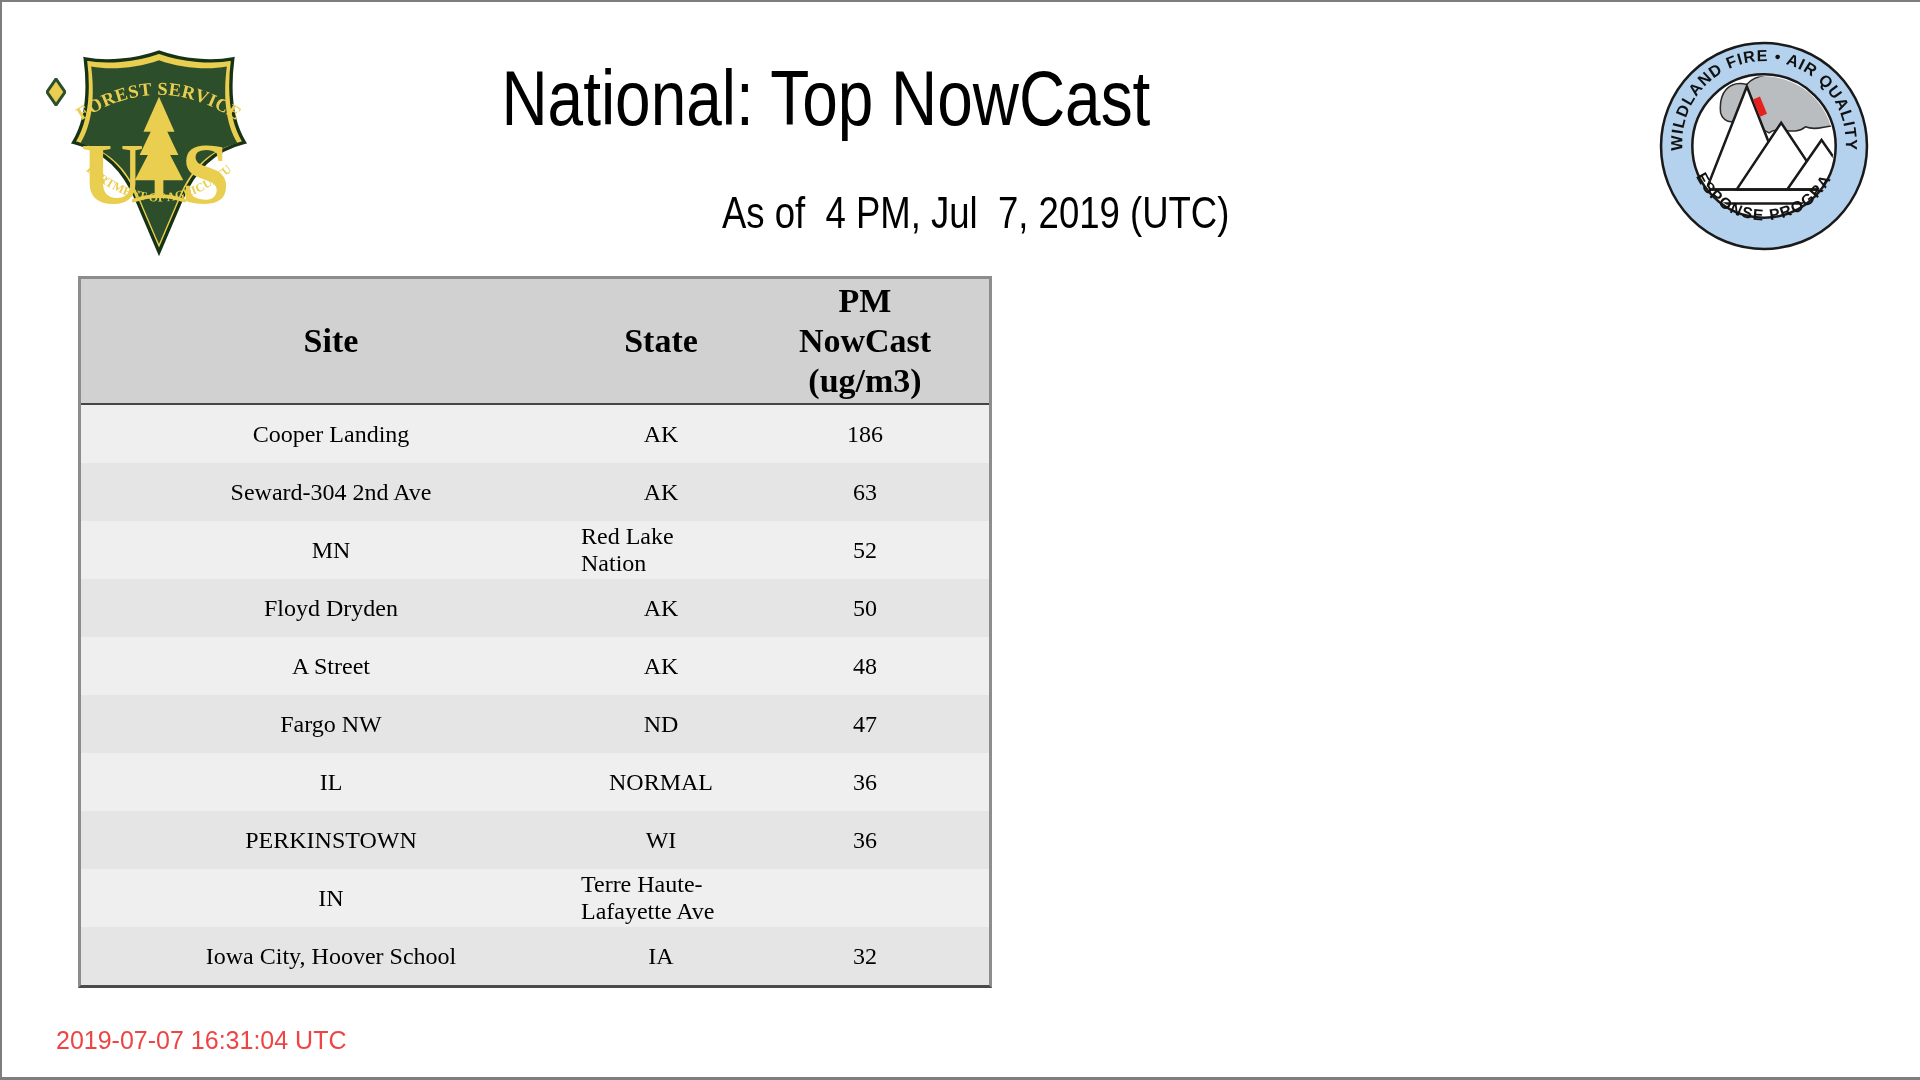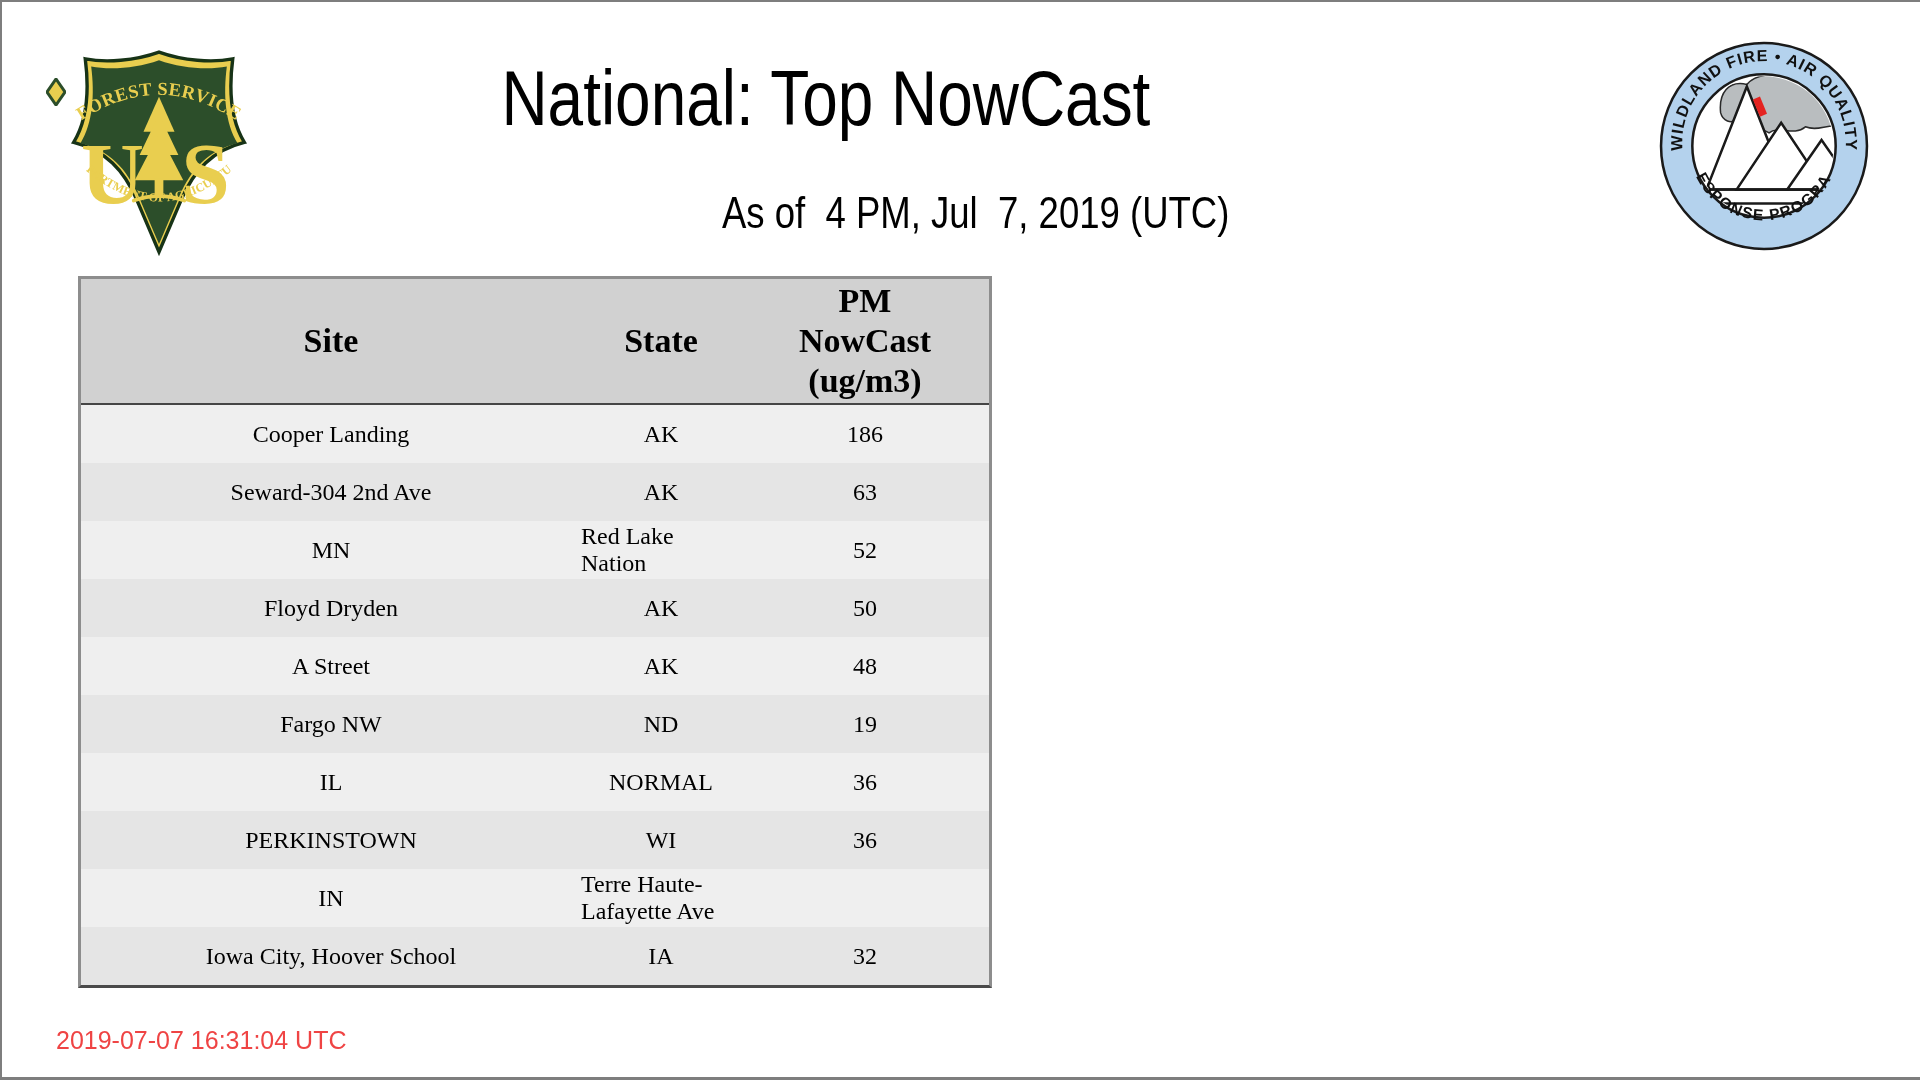--- a/index.html
+++ b/index.html
@@ -140,21 +140,21 @@
       <div class="td">50</div>
     </div>
     <div class="tr odd">
       <div class="td">A Street</div>
       <div class="td">AK</div>
       <div class="td">48</div>
     </div>
     <div class="tr">
       <div class="td">Fargo NW</div>
       <div class="td">ND</div>
-      <div class="td">19</div>
+      <div class="td">47</div>
     </div>
     <div class="tr odd">
       <div class="td">IL</div>
       <div class="td">NORMAL</div>
       <div class="td">36</div>
     </div>
     <div class="tr">
       <div class="td">PERKINSTOWN</div>
       <div class="td">WI</div>
       <div class="td">36</div>

